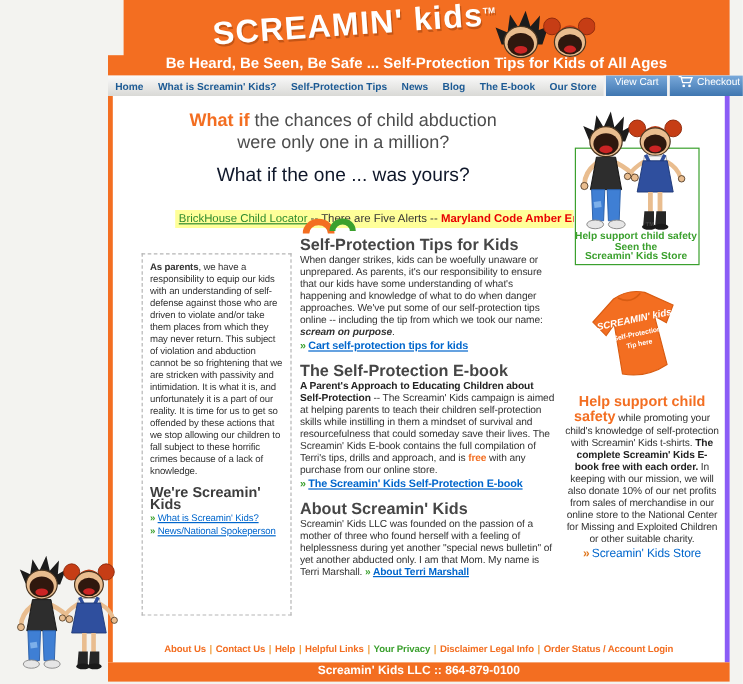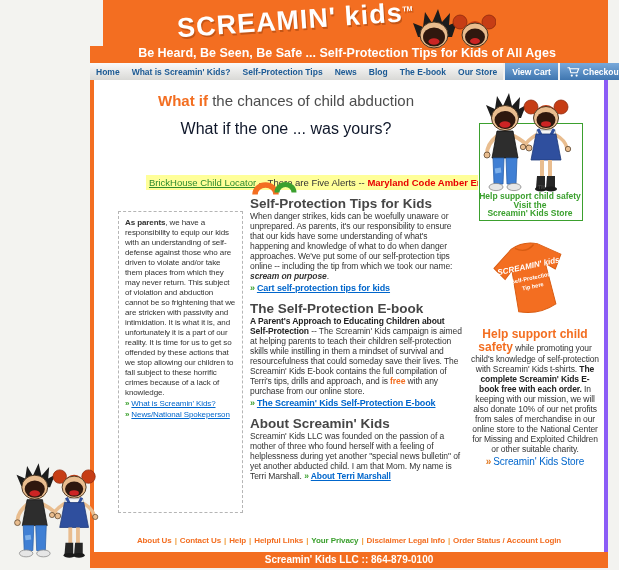--- a/index.html
+++ b/index.html
@@ -28,22 +28,22 @@
   
   .nav{
     position:absolute;left:0;top:63px;width:518px;height:17px;
     background:linear-gradient(#fafafa,#d9d9d6);
     display:flex;align-items:center;font-size:8.5px;font-weight:bold;
   }
   .nav-link{color:#1c5a94;text-decoration:none;padding:0 6px;white-space:nowrap;cursor:pointer;}
   .nav-link:first-child{}
   .nav-btns{margin-left:auto;display:flex;height:17px;}
   .nav-btn{
-    background:linear-gradient(#79a9da,#3f76b0);color:#fff;display:flex;align-items:center;
-    padding:0 7px;font-weight:bold;font-size:8.5px;border-left:2px solid #f2f2f2;
+    background:linear-gradient(#79a9da,#3f76b0);color:#fff;display:flex;
+    padding:0 7px;font-weight:normal;font-size:8.5px;border-left:2px solid #f2f2f2;
     cursor:pointer;white-space:nowrap;
   }
   .cart-ic{margin-right:3px;display:inline-block;}
 
   
   .content{
     position:absolute;left:0;top:80px;width:518px;height:472px;background:#fff;
     border-left:4px solid #F36E21;border-right:4px solid #8b5cf6;box-sizing:border-box;
     overflow:hidden;
   }
@@ -203,29 +203,31 @@
         </svg>
         <span>Checkout</span>
       </div>
     </div>
   </div>
 
   <div class="content">
 
     <div class="hero">
       <div><span class="accent">What if</span><span> the chances of child abduction</span></div>
+      <div>were only one in a million?</div>
       <div class="hero-line3">What if the one ... was yours?</div>
     </div>
 
     <div class="ticker">
       <a class="ticker-link">BrickHouse Child Locator</a><span> -- There are Five Alerts -- </span><span class="alert">Maryland Code Amber Er</span>
     </div>
 
     <div class="sidebox">
       <p><b>As parents</b><span>, we have a responsibility to equip our kids with an understanding of self-defense against those who are driven to violate and/or take them places from which they may never return. This subject of violation and abduction cannot be so frightening that we are stricken with passivity and intimidation. It is what it is, and unfortunately it is a part of our reality. It is time for us to get so offended by these actions that we stop allowing our children to fall subject to these horrific crimes because of a lack of knowledge.</span></p>
+      <h3>We're Screamin' Kids</h3>
       <div class="link-row">
         <span class="bullet">»</span><a class="side-link">What is Screamin' Kids?</a>
       </div>
       <div class="link-row">
         <span class="bullet">»</span><a class="side-link">News/National Spokeperson</a>
       </div>
     </div>
 
     <div class="mid">
       <svg class="arcs" width="46" height="15" viewBox="0 0 46 15">
@@ -239,32 +241,32 @@
         <span class="bullet">»</span><a class="mid-link">Cart self-protection tips for kids</a>
       </div>
 
       <h2>The Self-Protection E-book</h2>
       <p><span class="lead">A Parent's Approach to Educating Children about Self-Protection</span><span> -- The Screamin' Kids campaign is aimed at helping parents to teach their children self-protection skills while instilling in them a mindset of survival and resourcefulness that could someday save their lives. The Screamin' Kids E-book contains the full compilation of Terri's tips, drills and approach, and is </span><span class="free">free</span><span> with any purchase from our online store.</span></p>
       <div class="link-row">
         <span class="bullet">»</span><a class="mid-link">The Screamin' Kids Self-Protection E-book</a>
       </div>
 
       <h2>About Screamin' Kids</h2>
-      <p><span>Screamin' Kids LLC was founded on the passion of a mother of three who found herself with a feeling of helplessness during yet another "special news bulletin" of yet another abducted child. I am that Mom. My name is Terri Marshall.  </span><span class="bullet">»</span><a class="mid-link">About Terri Marshall</a></p>
+      <p><span>Screamin' Kids LLC was founded on the passion of a mother of three who found herself with a feeling of helplessness during yet another "special news bulletin" of yet another abducted only. I am that Mom. My name is Terri Marshall.  </span><span class="bullet">»</span><a class="mid-link">About Terri Marshall</a></p>
     </div>
 
     <div class="right">
       <div class="green-box"></div>
       <svg class="kids-art">
           <use href="#kids"></use>
         </svg>
       <div class="tm-mark">TM</div>
       <div class="caption">
         <div>Help support child safety</div>
-        <div>Visit the</div>
+        <div>Seen the</div>
         <div>Screamin' Kids Store</div>
       </div>
 
       <svg class="tshirt" viewBox="0 0 120 96">
         <g transform="rotate(-12 60 48)">
           <path d="M24,30 L46,14 Q60,8 74,14 L96,30 L87,44 L78,36 L80,80 Q60,88 40,80 L42,36 L33,44 Z" fill="#F36E21" stroke="#d85c12" stroke-width="1"></path>
           <path d="M50,14 Q60,22 70,14" fill="none" stroke="#d85c12" stroke-width="1.5"></path>
           <text x="60" y="38" text-anchor="middle" font-size="8.5" font-weight="bold" font-style="italic" fill="#ffffff">SCREAMIN' kids</text>
           <text x="60" y="50" text-anchor="middle" font-size="6" font-weight="bold" fill="#ffffff">Self-Protection</text>
           <text x="60" y="59" text-anchor="middle" font-size="6" font-weight="bold" fill="#ffffff">Tip here</text>

